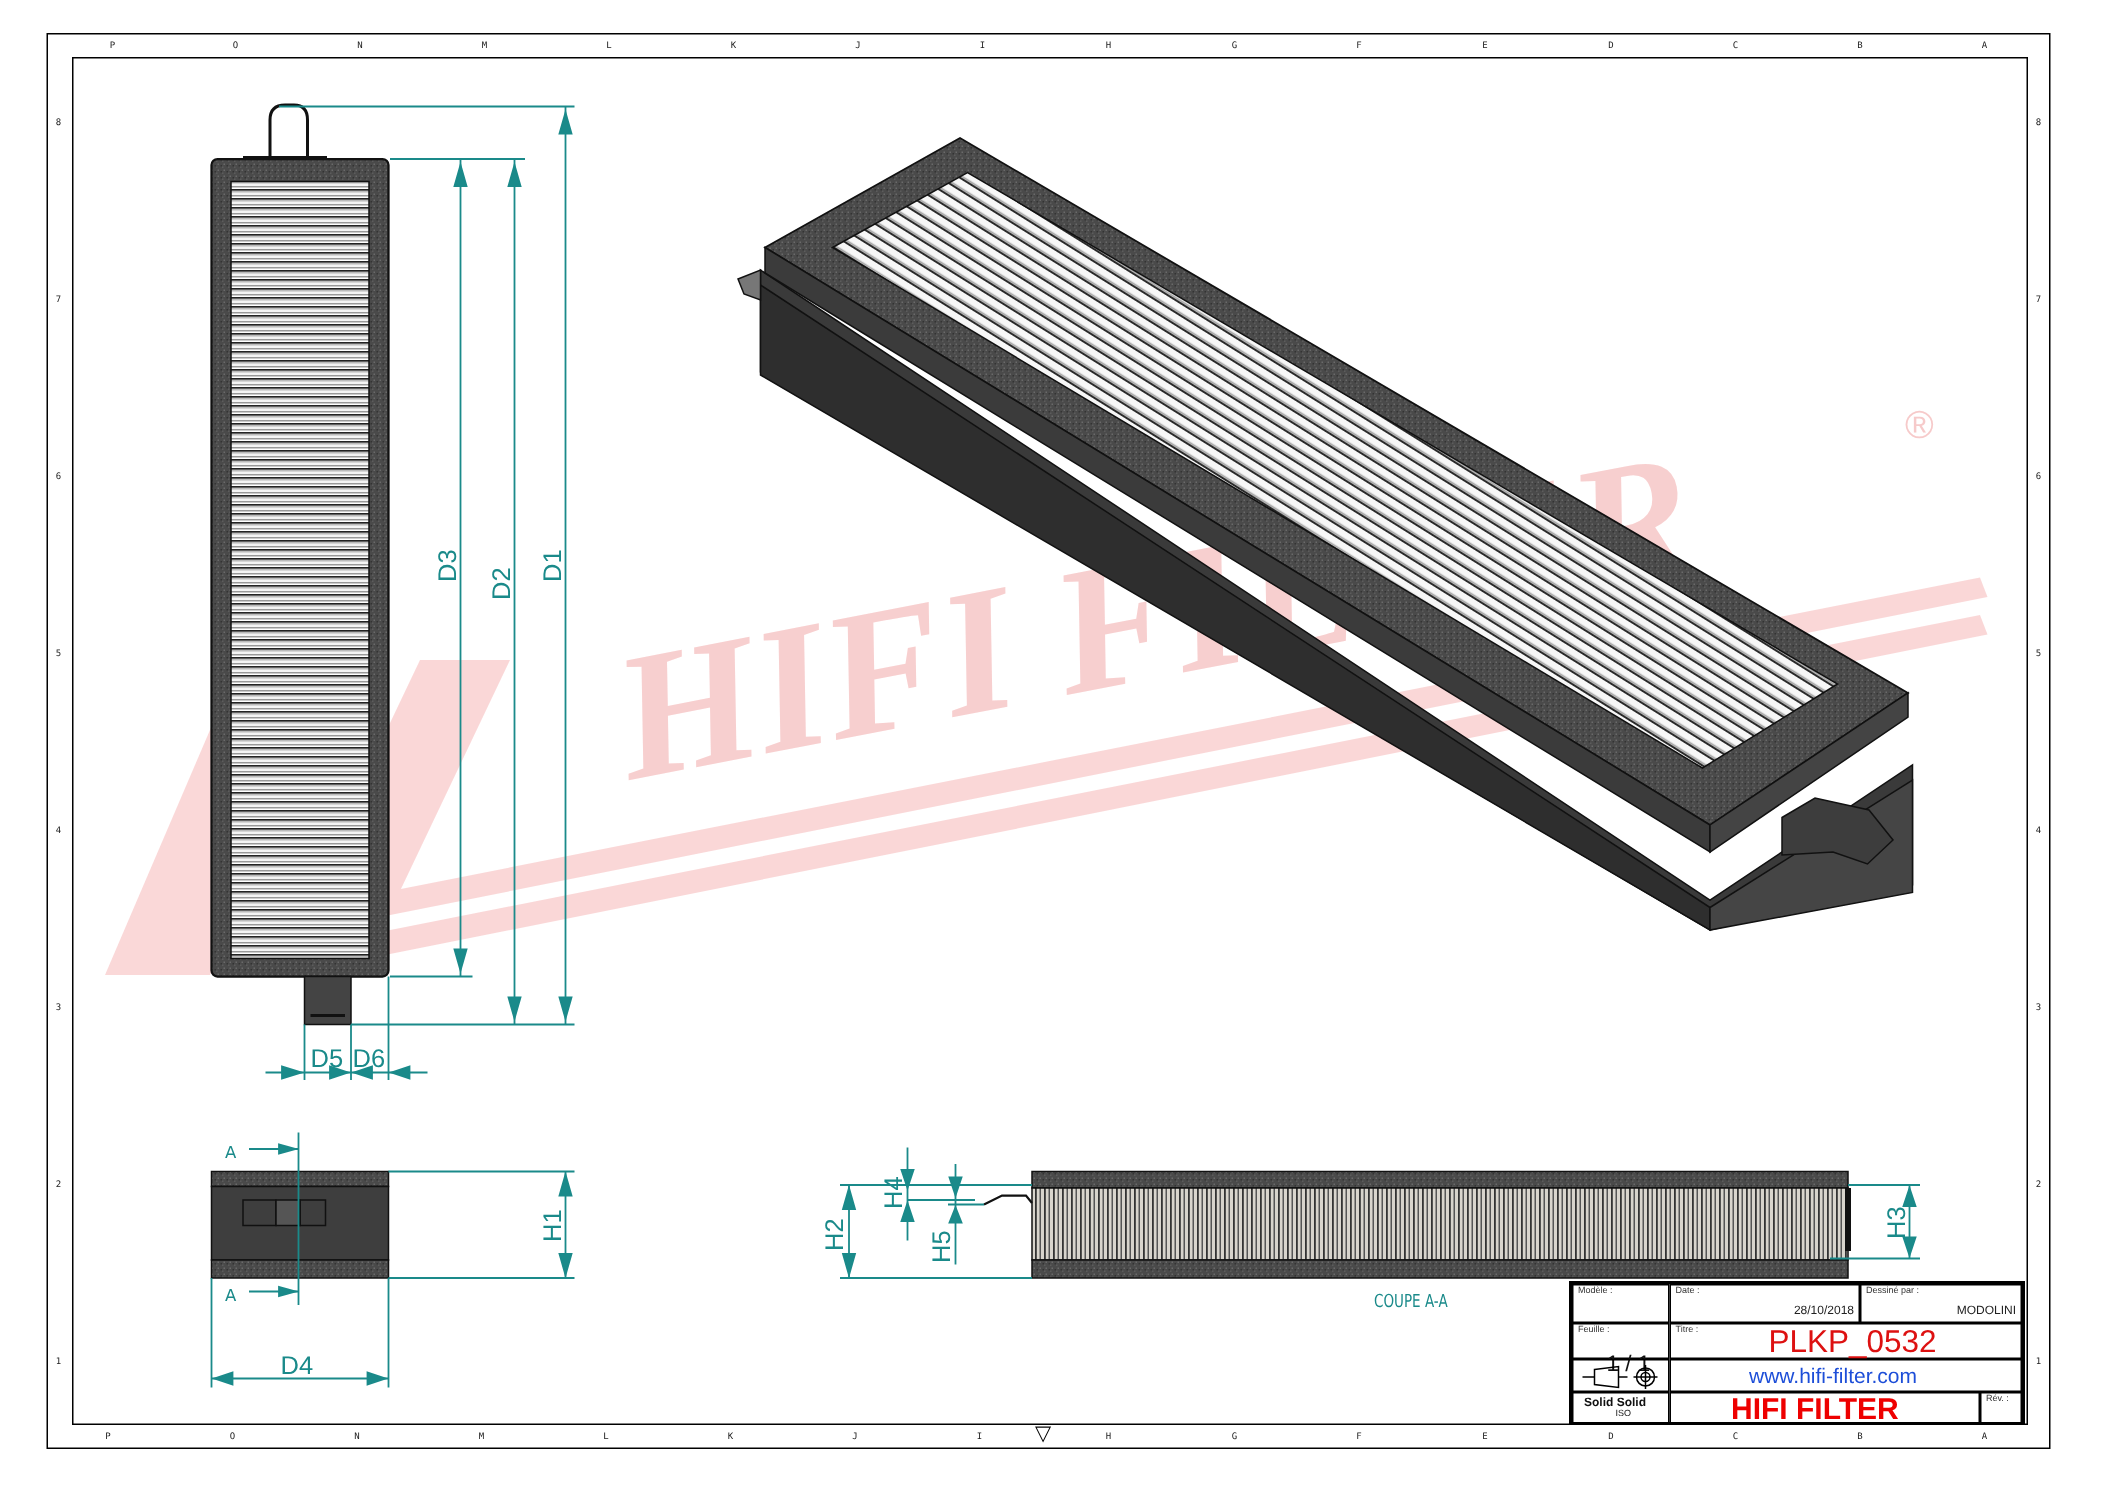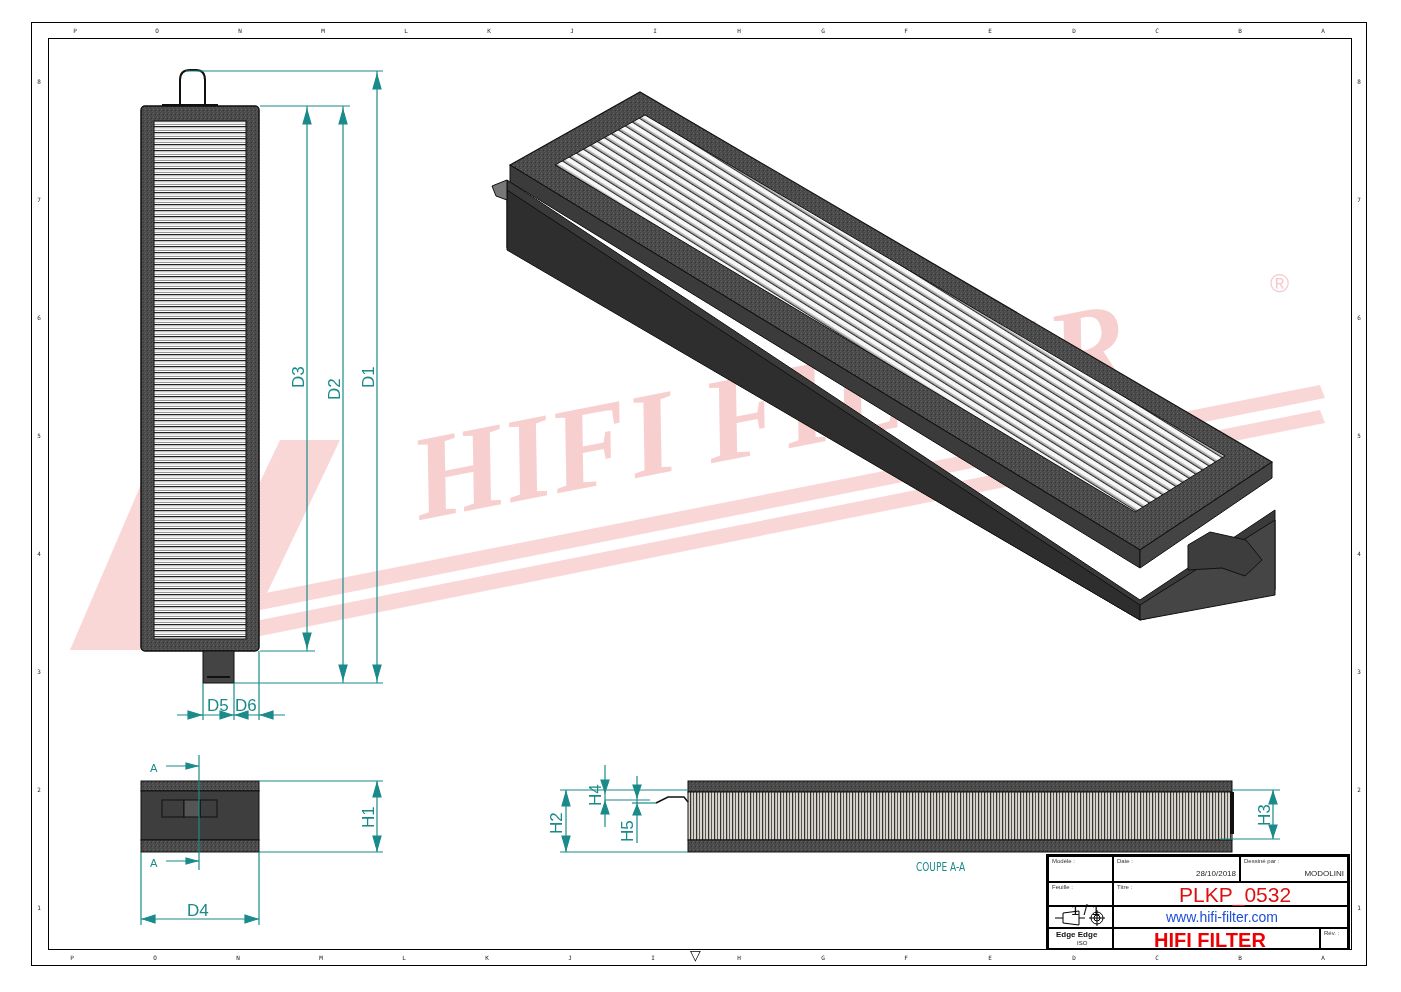--- a/index.html
+++ b/index.html
@@ -270,21 +270,21 @@
       <circle cx="44" cy="10" r="3" fill="none" stroke="#000"></circle>
       <line x1="36" y1="10" x2="52" y2="10" stroke="#000"></line>
       <line x1="44" y1="2" x2="44" y2="18" stroke="#000"></line>
     </svg>
   </div>
   <div class="tb-cell" style="left:65px;top:50px;width:235px;height:22px;">
     <span class="abs web" style="left:52px;top:2px;">www.hifi-filter.com</span>
   </div>
 
   <div class="tb-cell" style="left:0;top:72px;width:65px;height:22px;">
-    <span class="abs" style="left:7px;top:1px;font-size:8px;font-weight:bold;color:#111;">Edge Edge</span>
+    <span class="abs" style="left:7px;top:1px;font-size:8px;font-weight:bold;color:#111;">Solid Solid</span>
     <span class="abs" style="left:28px;top:11px;font-size:6px;color:#111;">ISO</span>
   </div>
   <div class="tb-cell" style="left:65px;top:72px;width:207px;height:22px;">
     <span class="abs brand-red" style="left:40px;top:0px;">HIFI FILTER</span>
   </div>
   <div class="tb-cell" style="left:272px;top:72px;width:28px;height:22px;">
     <span class="tb-small">Rév. :</span>
   </div>
 </div>
 

